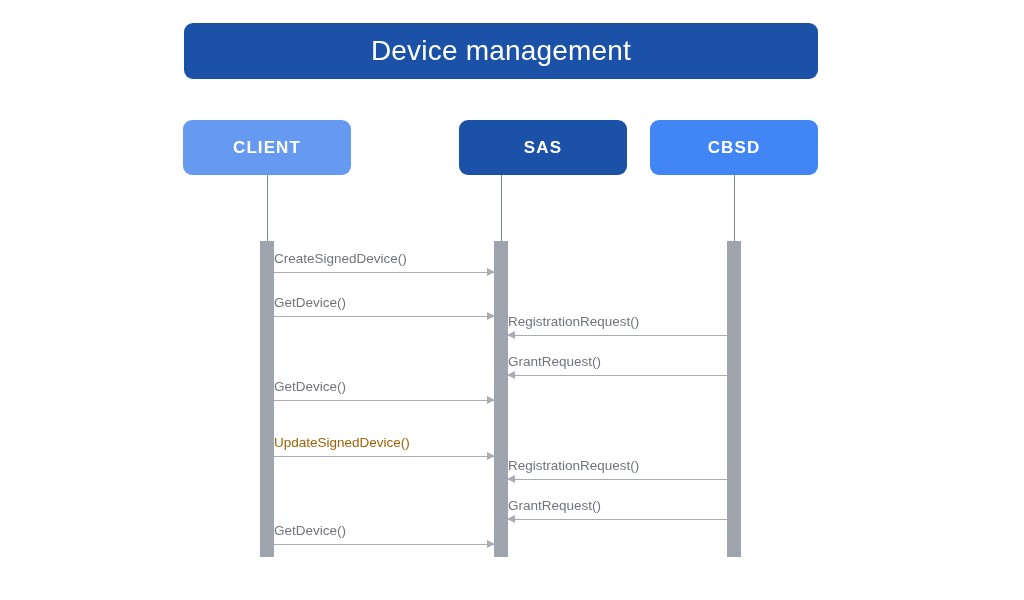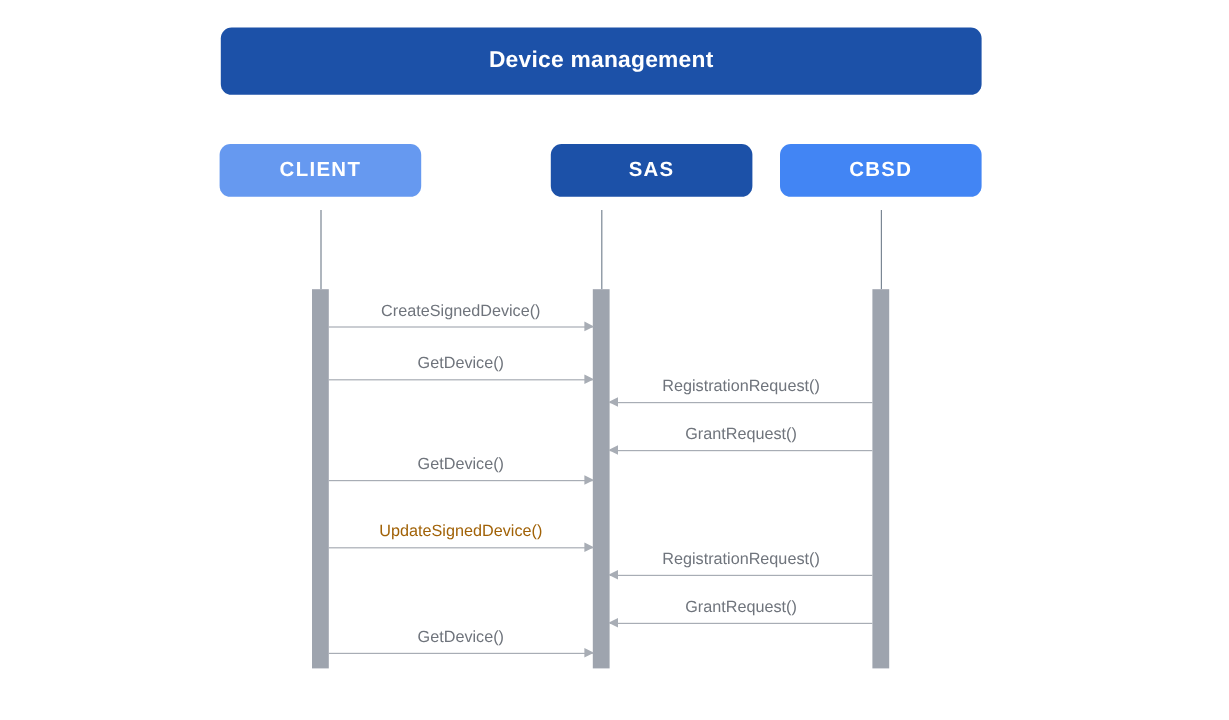--- a/index.html
+++ b/index.html
@@ -29,32 +29,32 @@
     height: 56px;
     border-radius: 9px;
     background: #1c51a8;
     display: flex;
     align-items: center;
     justify-content: center;
     box-sizing: border-box;
   }
   .title-bar .title-text {
     color: #ffffff;
-    font-size: 19px;
-    font-weight: 700;
+    font-size: 28px;
+    font-weight: 400;
     letter-spacing: 0.2px;
     font-family: "Liberation Sans", sans-serif;
   }
 
   
   .participant {
     position: absolute;
     top: 120px;
     width: 168px;
-    height: 44px;
+    height: 55px;
     border-radius: 9px;
     display: flex;
     align-items: center;
     justify-content: center;
     box-sizing: border-box;
   }
   .participant .participant-label {
     color: #ffffff;
     font-size: 17px;
     font-weight: bold;
@@ -90,21 +90,21 @@
     left: 0;
     top: 0;
     height: 1px;
     background: #a8adb5;
     width: 100%;
   }
   .msg-label {
     position: absolute;
     top: -21px;
     width: 100%;
-    text-align: center;
+    text-align: left;
     color: #6f747c;
     font-size: 13.5px;
     font-family: "Liberation Sans", sans-serif;
     white-space: nowrap;
   }
   .arrow-head {
     position: absolute;
     top: -4px;
     width: 0;
     height: 0;

